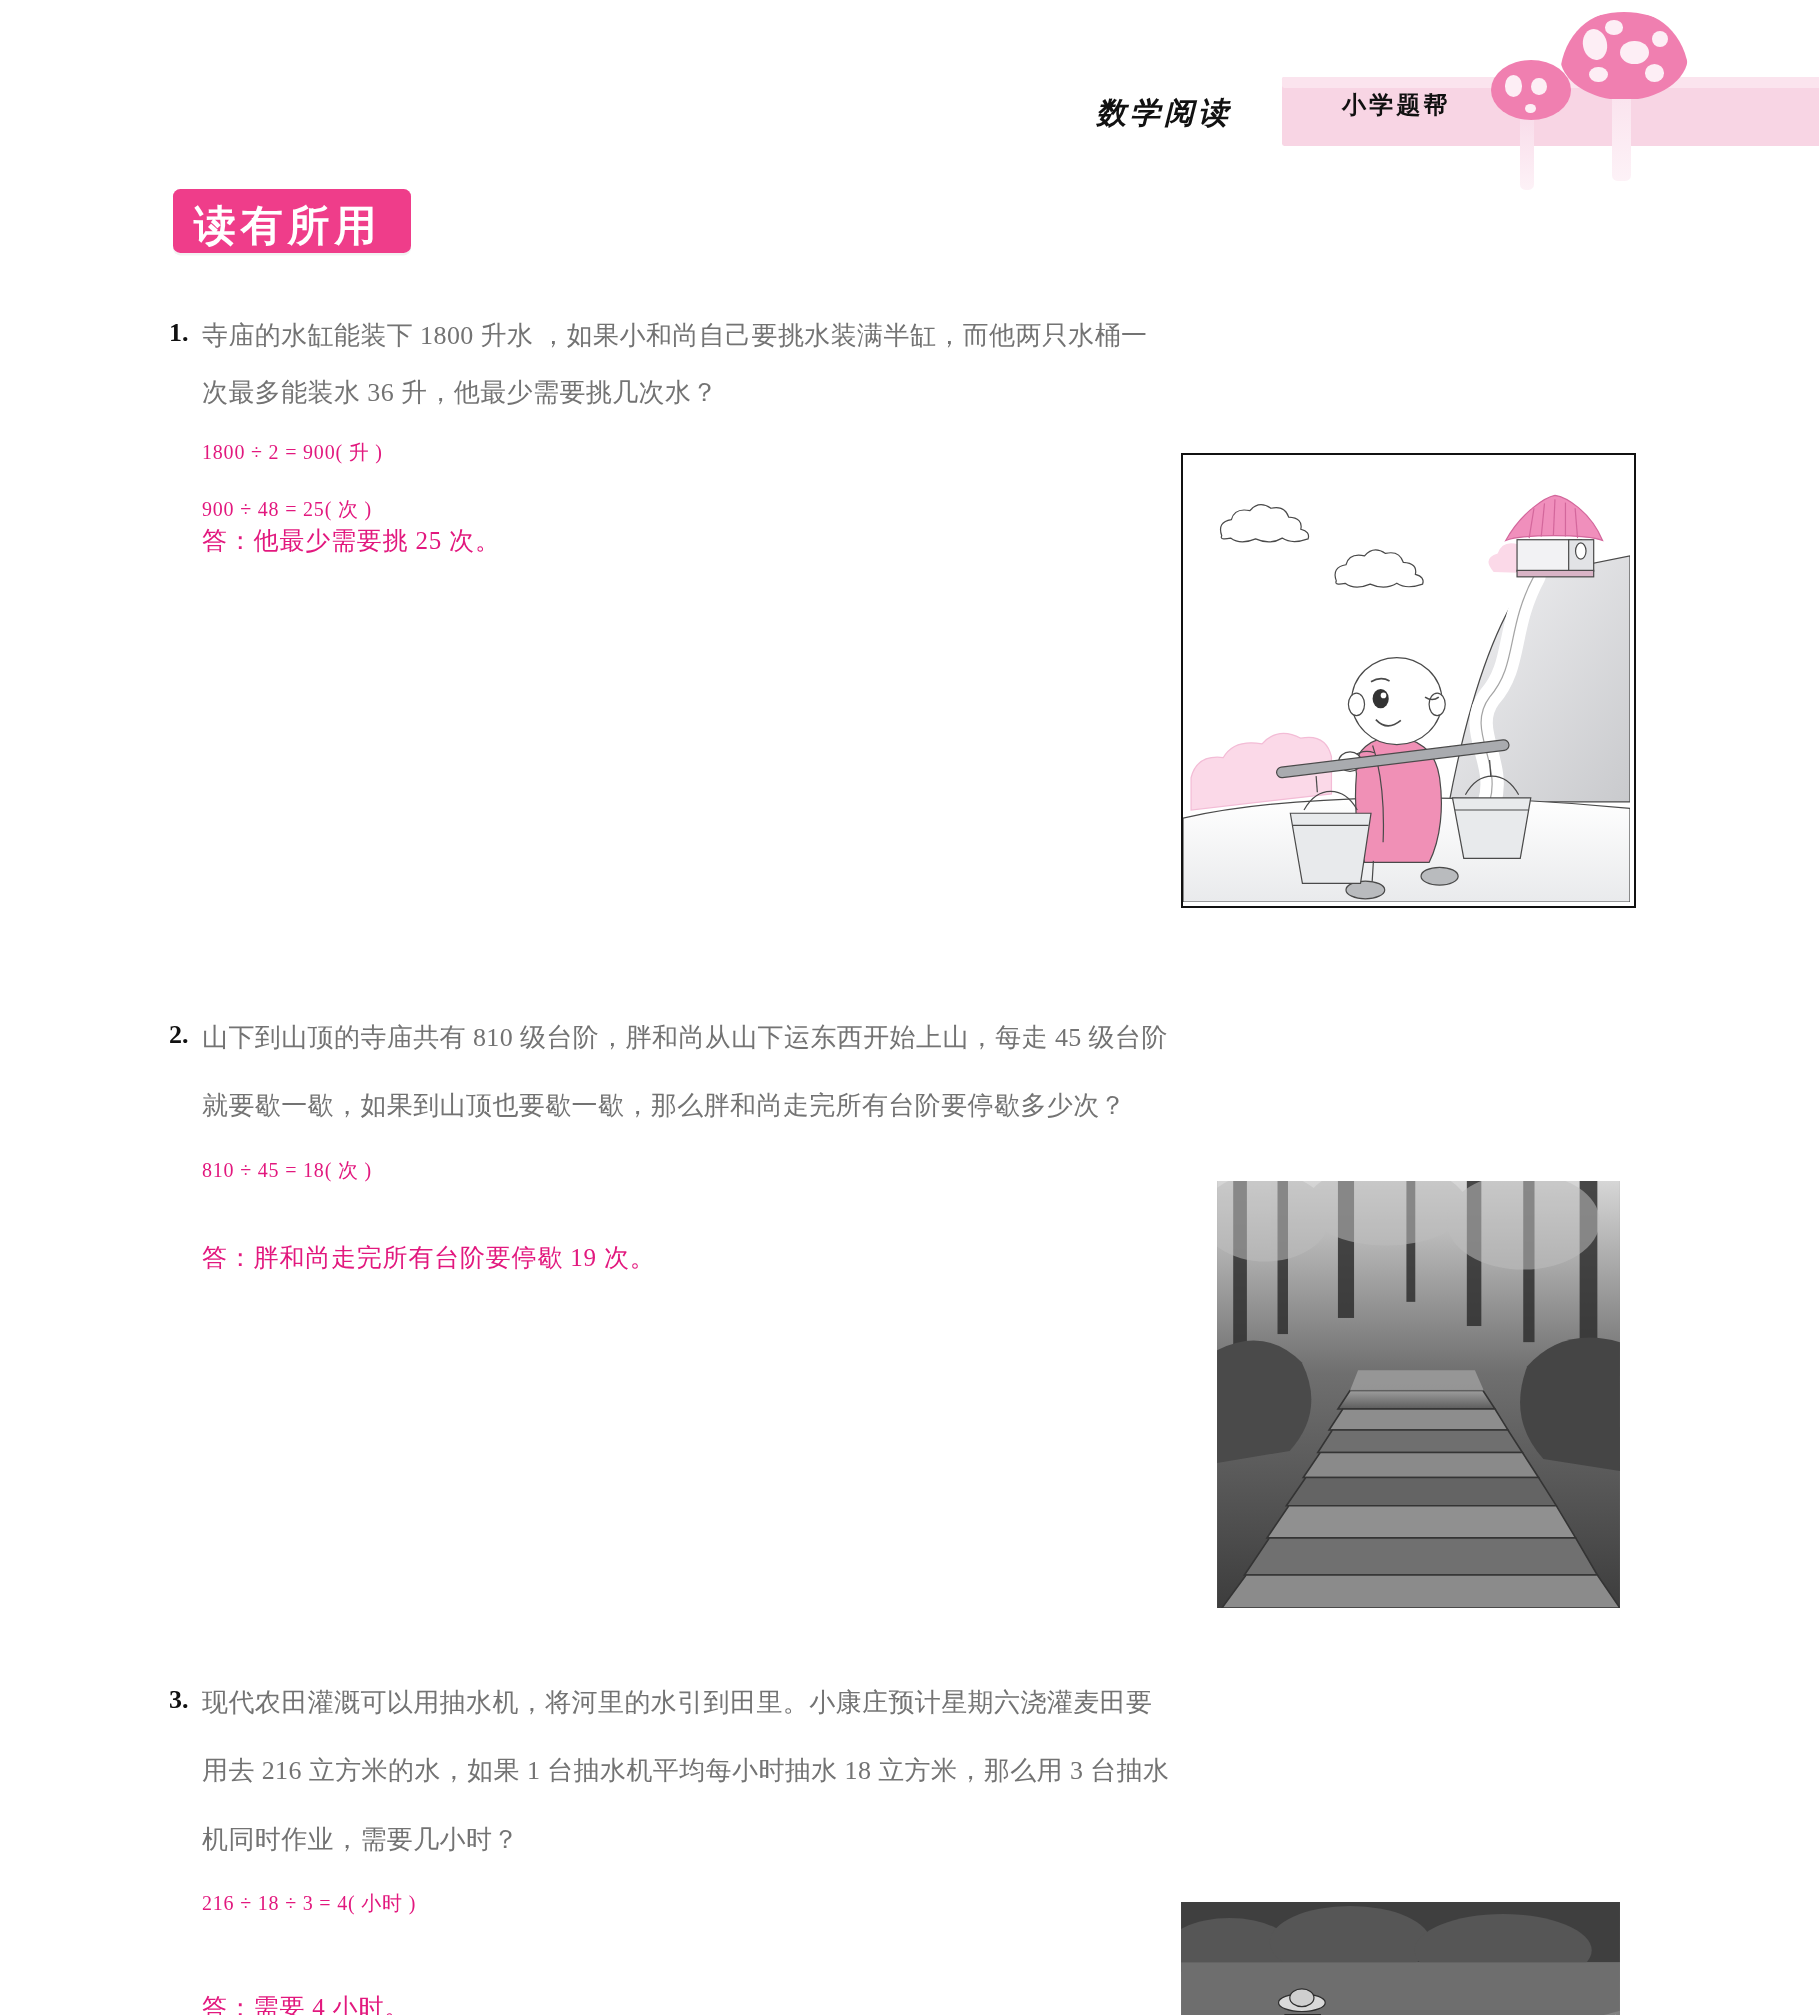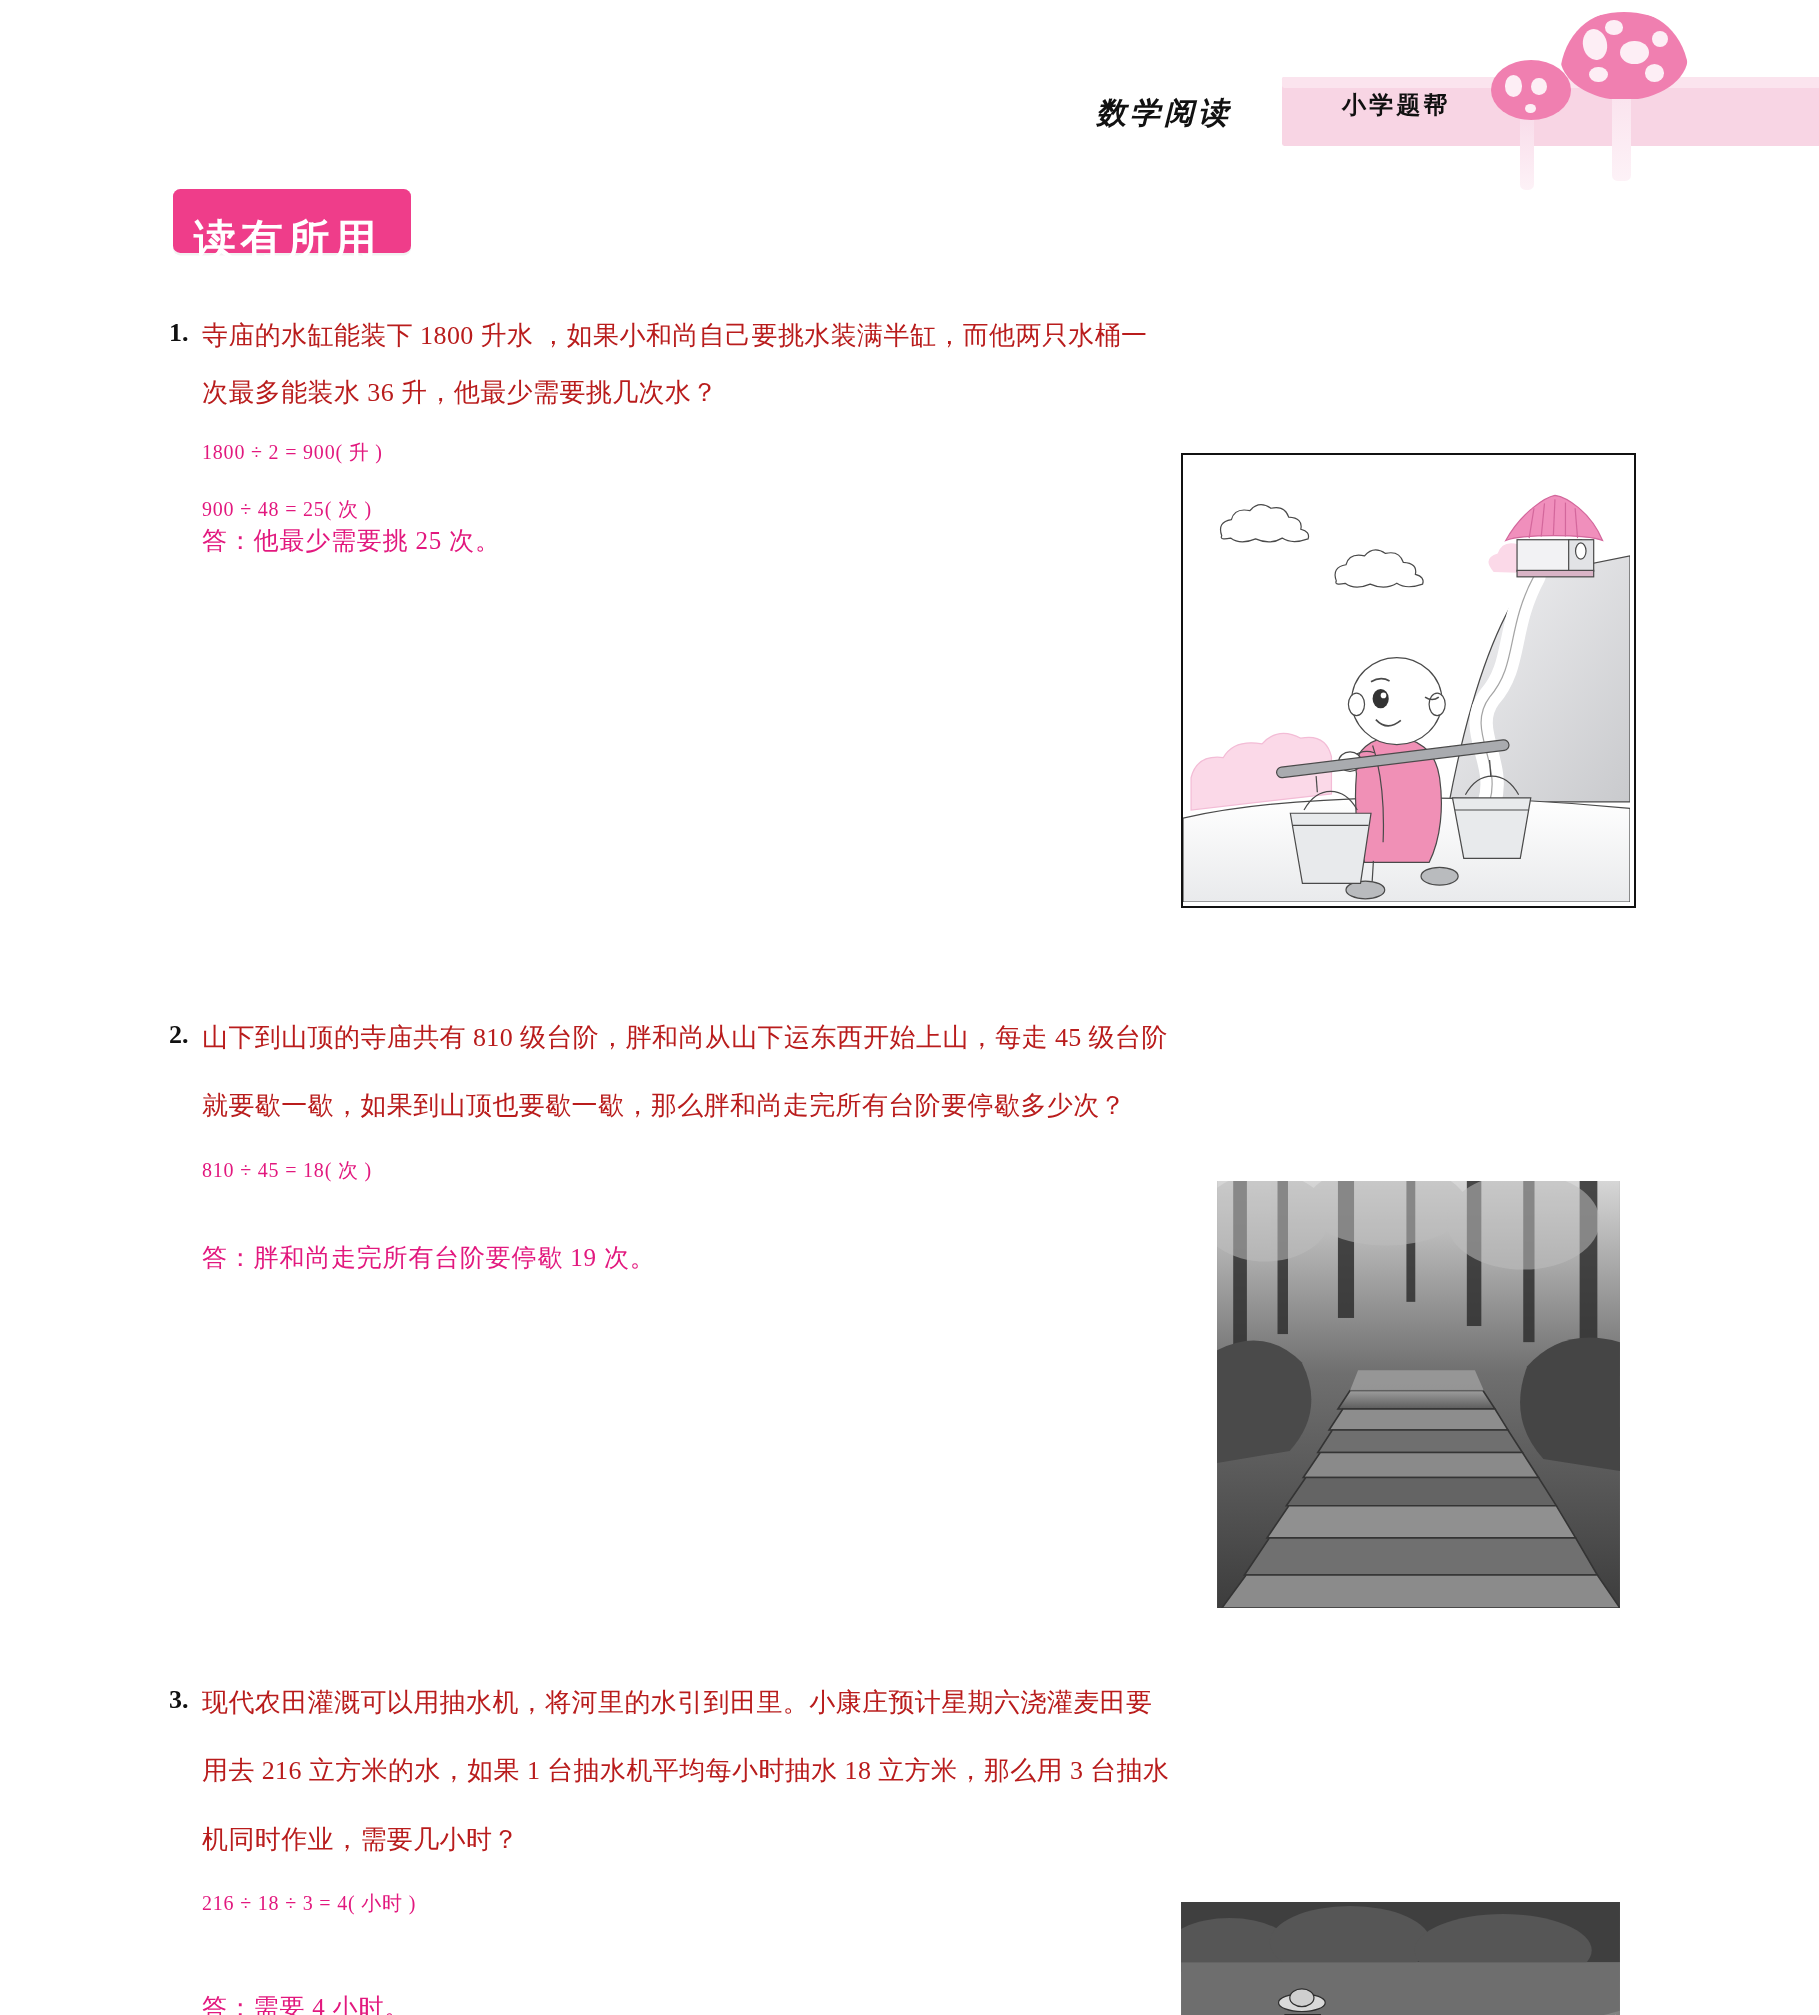--- a/index.html
+++ b/index.html
@@ -64,33 +64,32 @@
   
   .badge{
     position:absolute;left:173px;top:189px;
     width:238px;height:64px;background:#ef3d8a;border-radius:7.3px;
     box-shadow:0 2.4px 0 rgba(0,0,0,0.05);
   }
   .badge span{
     position:absolute;left:21px;top:8.9px;
     color:#ffffff;font-size:42px;font-weight:700;letter-spacing:4.8px;
     font-family:"Liberation Sans","DejaVu Sans",sans-serif;
-    margin-top:14px;
   }
 
   
   .q{position:absolute;left:0;width:1820px;}
   .q-num{
     position:absolute;left:169px;
     font-size:26px;font-weight:700;color:#111;
     font-family:"Liberation Serif","DejaVu Serif",serif;
   }
   .q-line{
     position:absolute;
-    font-size:26px;color:#b91c1c;letter-spacing:0.4px;white-space:nowrap;
+    font-size:26px;color:#737373;letter-spacing:0.4px;white-space:nowrap;
     font-family:"Liberation Serif","DejaVu Serif",serif;
   }
   .sol{
     position:absolute;
     font-size:20px;color:#e2187e;white-space:nowrap;letter-spacing:0.8px;
     font-family:"Liberation Serif","DejaVu Serif",serif;
   }
   .ans{
     position:absolute;
     font-size:25px;color:#e2187e;white-space:nowrap;letter-spacing:0.8px;

